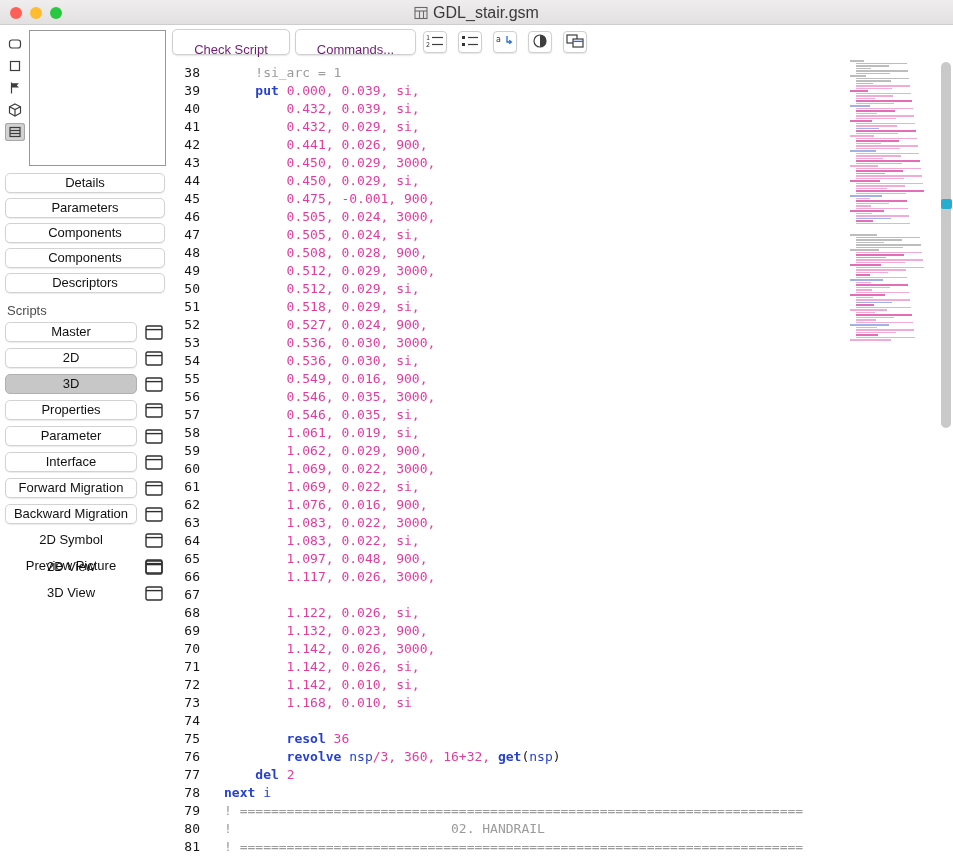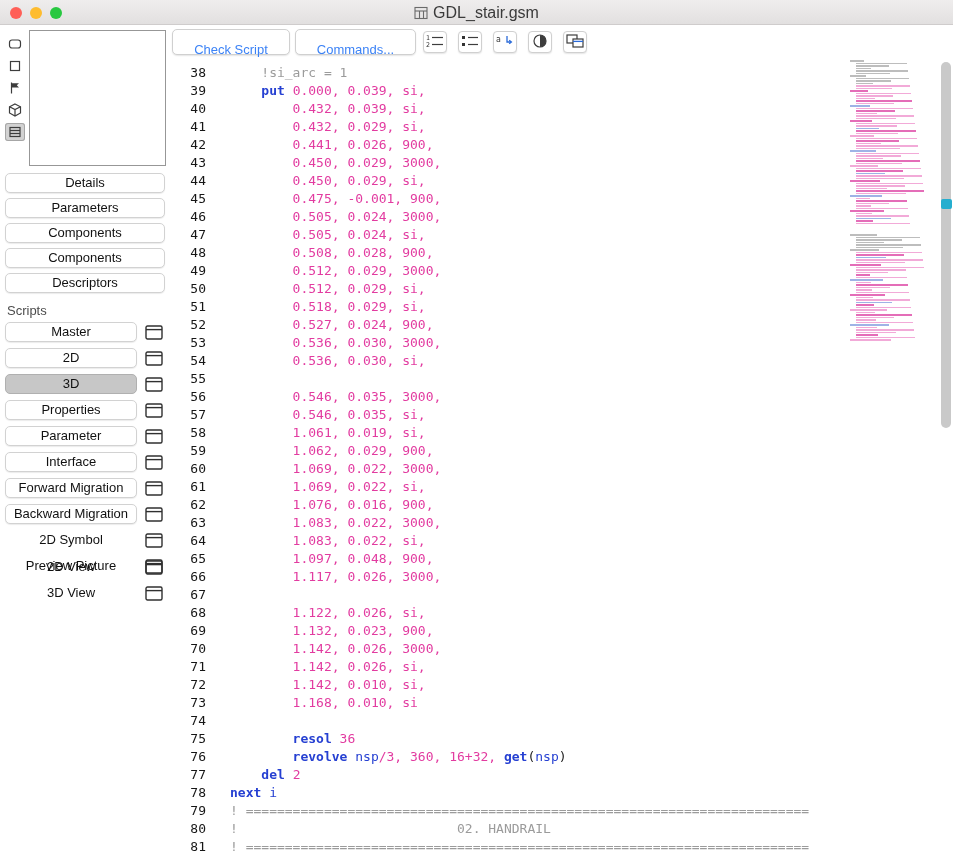--- a/index.html
+++ b/index.html
@@ -37,32 +37,32 @@
   .srow { display:flex; align-items:center; height:20px; margin-bottom:6px; }
   .slabel { width:132px; height:20px; line-height:20px; text-align:center; font-size:13px; color:#111; background:transparent; border:none; font-family:"Liberation Sans",sans-serif; padding:0; }
   .slabel.btn { border:1px solid #d2d2d2; border-radius:5px; background:#fff; box-shadow:0 1px 1px rgba(0,0,0,.08); line-height:18px; }
   .slabel.sel { background:#c7c7c7; border-color:#b0b0b0; box-shadow:none; }
   .wicon { margin-left:auto; width:18px; height:15px; display:block; cursor:pointer; background:none; border:none; padding:0; }
   
   .toolbar { position:absolute; left:172px; top:31px; height:22px; display:flex; align-items:center; }
   .tb-btn {
     height:22px; border:1px solid #d0d0d0; border-radius:5px; background:#fff;
     box-shadow:0 1px 1.5px rgba(0,0,0,.1); font-family:"Liberation Sans",sans-serif;
-    font-size:13px; color:#3b82f6; padding:12px;
+    font-size:13px; color:#701a75; padding:12px;
   }
   .tb-btn.check { width:118px; margin-right:5px; }
   .tb-btn.cmds  { width:121px; margin-right:7px; }
   .icon-btn {
     width:24px; height:22px; margin-right:11px; border:1px solid #d0d0d0; border-radius:4px;
     background:#fff; box-shadow:0 1px 1.5px rgba(0,0,0,.1);
     display:flex; align-items:center; justify-content:center; padding:0;
   }
   
   .editor {
-    position:absolute; left:170px; top:64px; width:705px;
+    position:absolute; left:164px; top:64px; width:705px;
     font-family:"DejaVu Sans Mono", monospace; font-size:13px;
   }
   .line { display:flex; height:18px; line-height:18px; white-space:pre; }
   .ln { width:36px; text-align:right; color:#161616; flex:none; }
   .code { margin-left:24px; }
   .k { color:var(--kw); font-weight:bold; }
   .b { color:var(--kw); }
   .n { color:var(--num); }
   .c { color:var(--cmt); }
   .p { color:#222; }
@@ -281,21 +281,21 @@
     <div class="line"><span class="ln">45</span><span class="code"><span class="n">        0.475, -0.001, 900,</span></span></div>
     <div class="line"><span class="ln">46</span><span class="code"><span class="n">        0.505, 0.024, 3000,</span></span></div>
     <div class="line"><span class="ln">47</span><span class="code"><span class="n">        0.505, 0.024, si,</span></span></div>
     <div class="line"><span class="ln">48</span><span class="code"><span class="n">        0.508, 0.028, 900,</span></span></div>
     <div class="line"><span class="ln">49</span><span class="code"><span class="n">        0.512, 0.029, 3000,</span></span></div>
     <div class="line"><span class="ln">50</span><span class="code"><span class="n">        0.512, 0.029, si,</span></span></div>
     <div class="line"><span class="ln">51</span><span class="code"><span class="n">        0.518, 0.029, si,</span></span></div>
     <div class="line"><span class="ln">52</span><span class="code"><span class="n">        0.527, 0.024, 900,</span></span></div>
     <div class="line"><span class="ln">53</span><span class="code"><span class="n">        0.536, 0.030, 3000,</span></span></div>
     <div class="line"><span class="ln">54</span><span class="code"><span class="n">        0.536, 0.030, si,</span></span></div>
-    <div class="line"><span class="ln">55</span></div>
+    <div class="line"><span class="ln">55</span><span class="code"><span class="n">        0.549, 0.016, 900,</span></span></div>
     <div class="line"><span class="ln">56</span><span class="code"><span class="n">        0.546, 0.035, 3000,</span></span></div>
     <div class="line"><span class="ln">57</span><span class="code"><span class="n">        0.546, 0.035, si,</span></span></div>
     <div class="line"><span class="ln">58</span><span class="code"><span class="n">        1.061, 0.019, si,</span></span></div>
     <div class="line"><span class="ln">59</span><span class="code"><span class="n">        1.062, 0.029, 900,</span></span></div>
     <div class="line"><span class="ln">60</span><span class="code"><span class="n">        1.069, 0.022, 3000,</span></span></div>
     <div class="line"><span class="ln">61</span><span class="code"><span class="n">        1.069, 0.022, si,</span></span></div>
     <div class="line"><span class="ln">62</span><span class="code"><span class="n">        1.076, 0.016, 900,</span></span></div>
     <div class="line"><span class="ln">63</span><span class="code"><span class="n">        1.083, 0.022, 3000,</span></span></div>
     <div class="line"><span class="ln">64</span><span class="code"><span class="n">        1.083, 0.022, si,</span></span></div>
     <div class="line"><span class="ln">65</span><span class="code"><span class="n">        1.097, 0.048, 900,</span></span></div>

